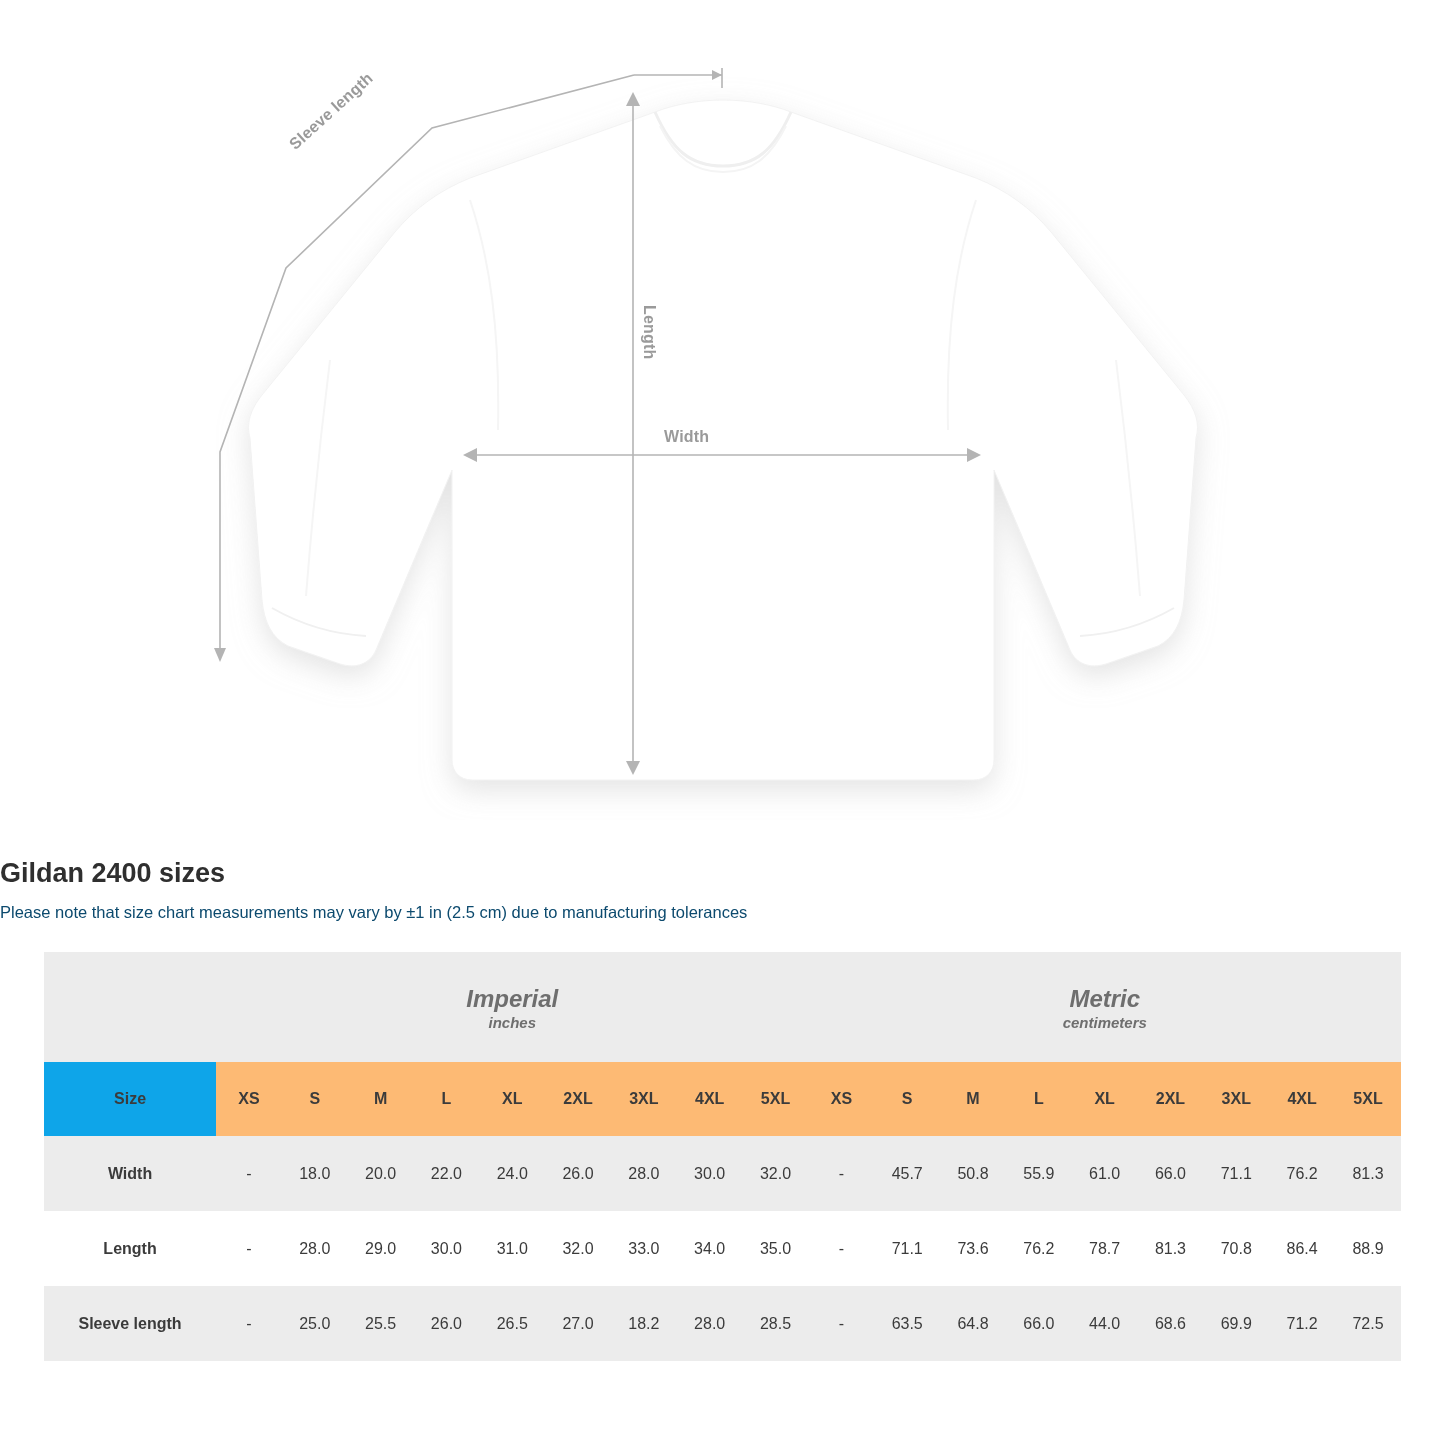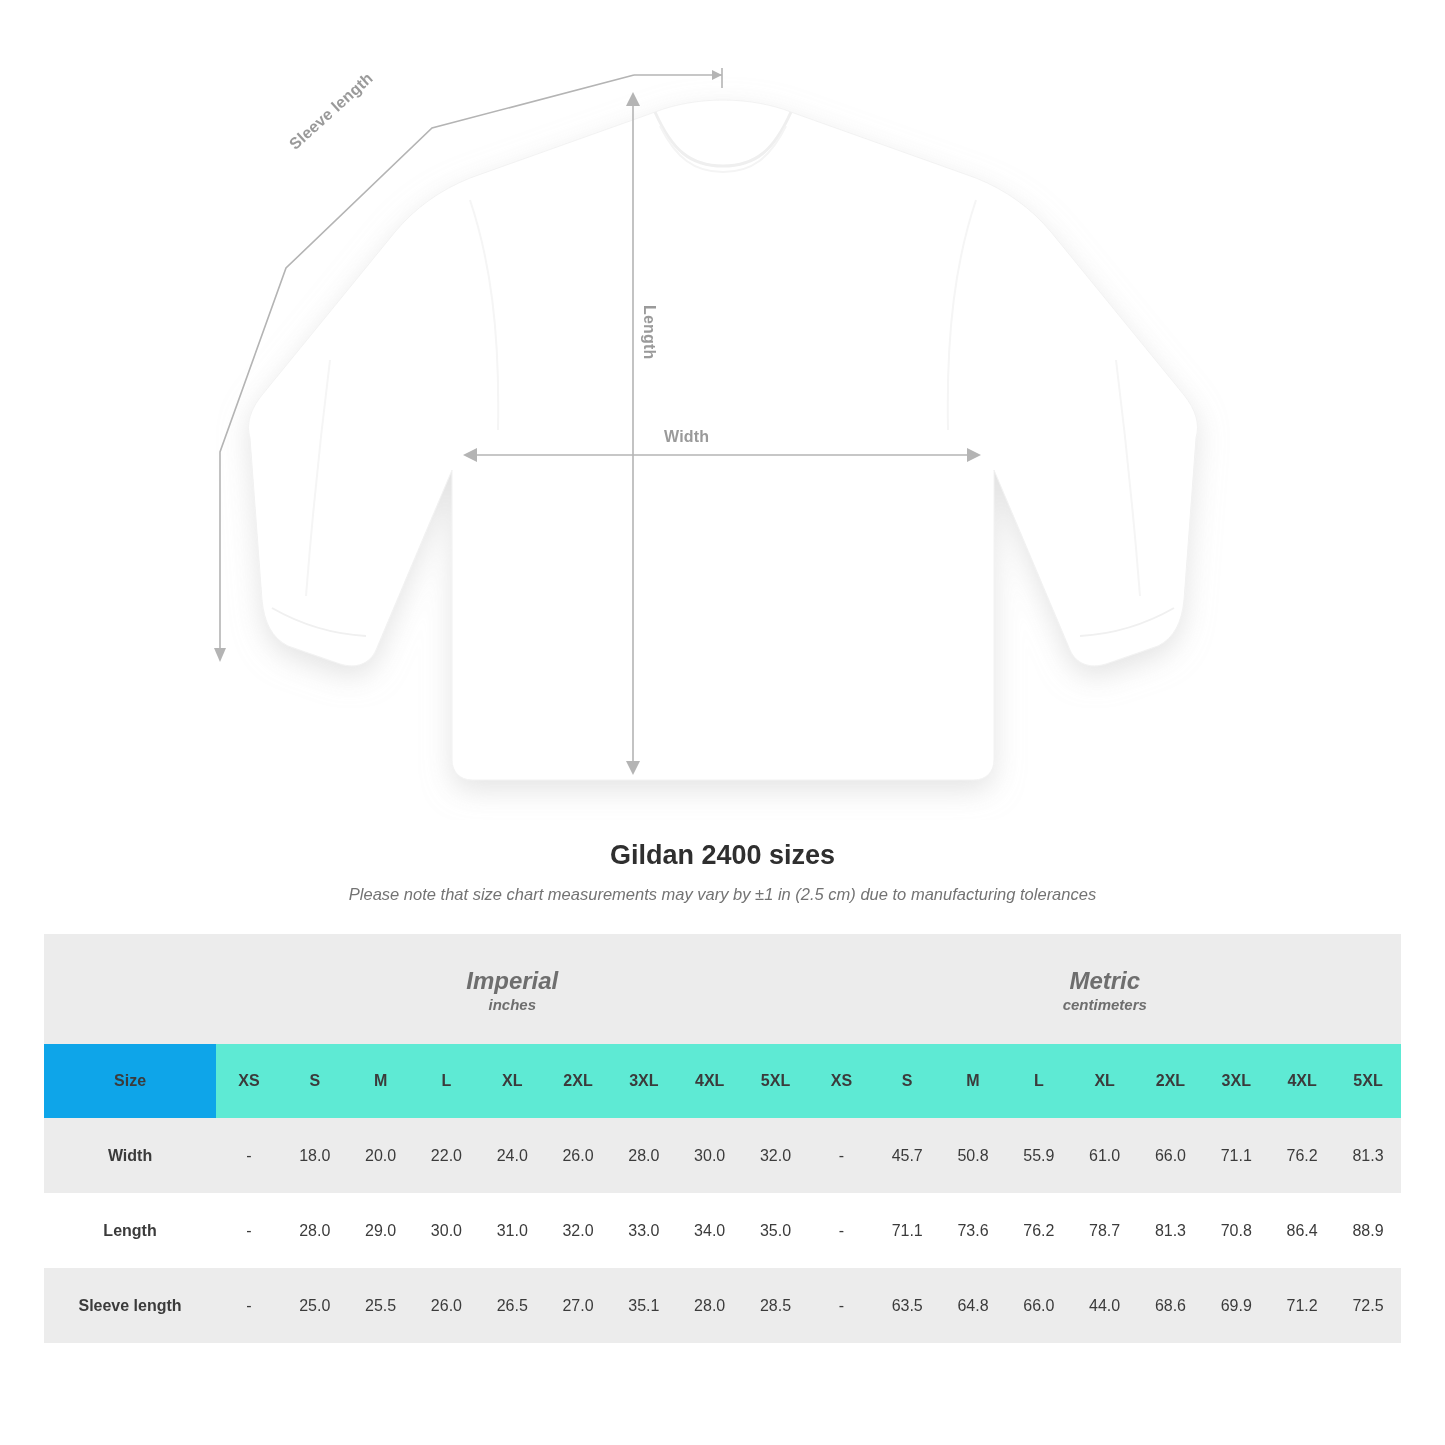--- a/index.html
+++ b/index.html
@@ -49,33 +49,32 @@
     top: 305px;
     writing-mode: vertical-rl;
   }
   .label-width {
     left: 664px;
     top: 428px;
   }
 
   
   .title-block {
-    text-align: center;
-    margin-top: 20px;
+    text-align: left;
+    margin-top: 38px;
   }
   .chart-title {
     font-size: 27px;
     font-weight: bold;
     color: #2f2f2f;
     margin: 0;
   }
   .chart-note {
     font-size: 16.5px;
-    font-style: italic;
-    color: #737373;
+    color: #0c4a6e;
     margin-top: 14px;
   }
 
   
   .table-wrap {
     margin: 30px 44px 12px 44px;
   }
   table.size-table {
     border-collapse: collapse;
     width: 1357px;
@@ -104,21 +103,21 @@
     font-size: 15px;
     font-style: italic;
     font-weight: bold;
     color: #6e6e6e;
   }
   .head-row th {
     height: 72px;
     font-weight: bold;
     font-size: 16px;
     color: #3b3b3b;
-    background: #5eead4;
+    background: #fdba74;
   }
   .head-row th.rowhead,
   .data-row td.rowhead {
     font-weight: bold;
   }
   .data-row td {
     height: 73px;
   }
   .row-shade td {
     background: #ececec;
@@ -318,21 +317,21 @@
           <td>88.9</td>
         </tr>
         <tr class="data-row row-shade">
           <td class="rowhead">Sleeve length</td>
           <td>-</td>
           <td>25.0</td>
           <td>25.5</td>
           <td>26.0</td>
           <td>26.5</td>
           <td>27.0</td>
-          <td>35.1</td>
+          <td>18.2</td>
           <td>28.0</td>
           <td>28.5</td>
           <td>-</td>
           <td>63.5</td>
           <td>64.8</td>
           <td>66.0</td>
           <td>44.0</td>
           <td>68.6</td>
           <td>69.9</td>
           <td>71.2</td>

